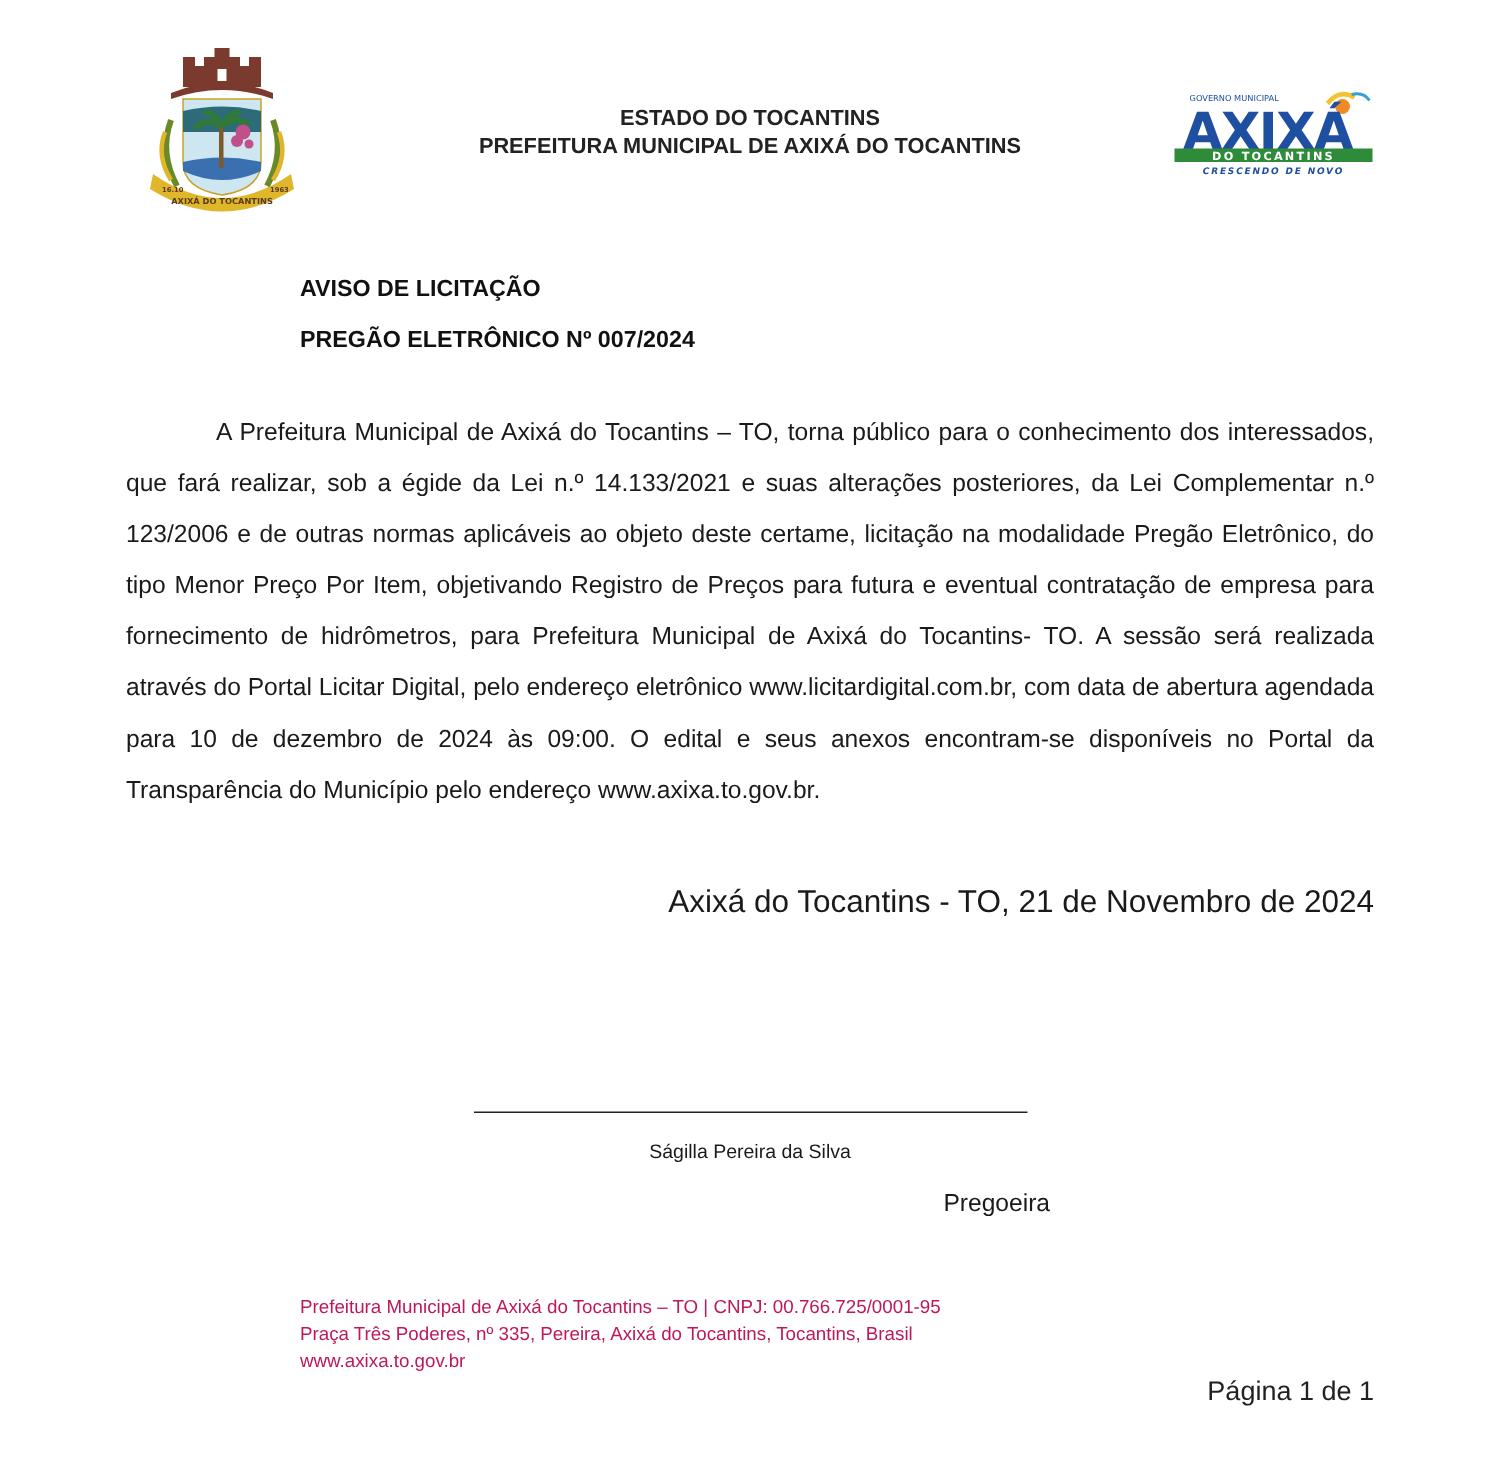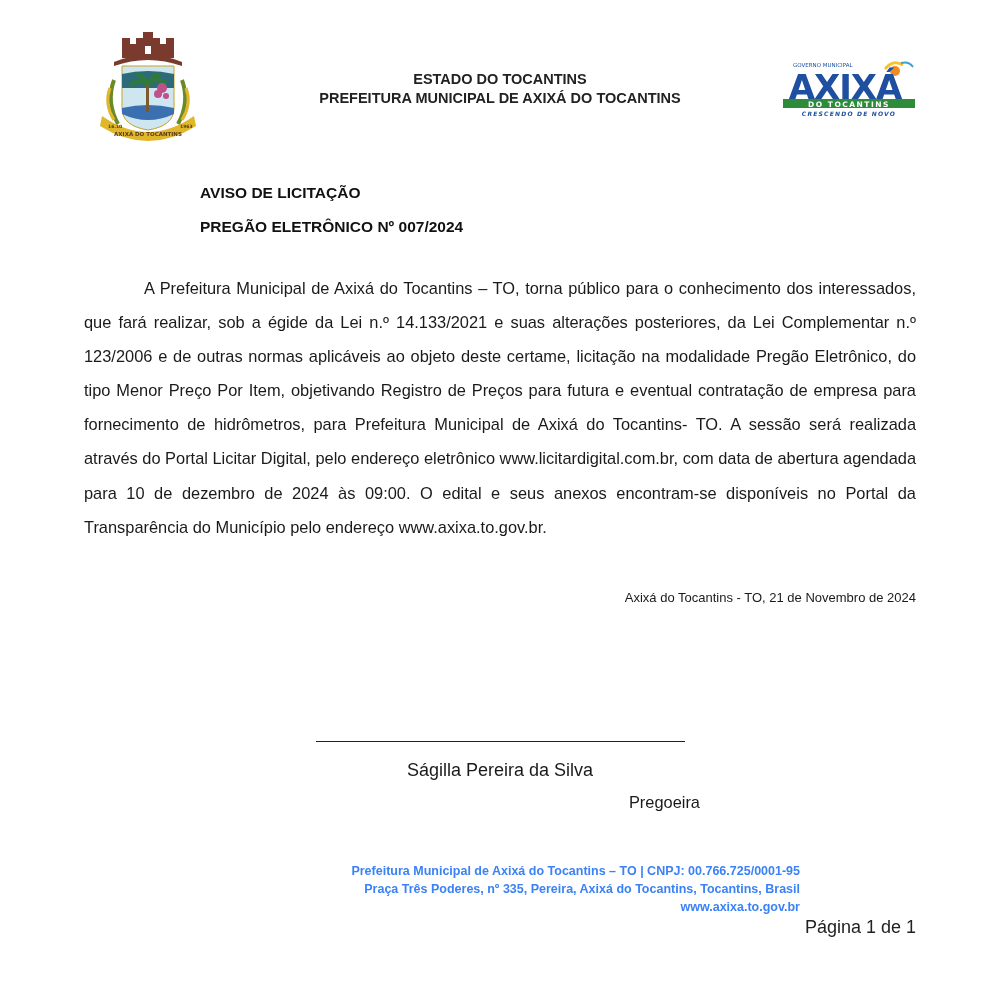--- a/index.html
+++ b/index.html
@@ -20,31 +20,31 @@
       font-weight: bold; font-size: 15.5px; color: #111;
     }
     .title1 { top: 184px; }
     .title2 { top: 218px; }
     .body-para {
       left: 84px; width: 832px; top: 271px;
       font-size: 16.4px; line-height: 34.1px; text-align: justify;
       text-indent: 60px; color: #1a1a1a;
     }
     .date-line {
-      right: 84px; top: 590px; font-size: 13px; text-align: right;
+      right: 84px; top: 590px; font-size: 21px; text-align: right;
     }
     .sig-line {
       left: 316px; top: 741px; width: 369px; height: 0;
       border-top: 1.3px solid #222;
     }
-    .sig-name { left: 300px; width: 400px; top: 760px; text-align: center; font-size: 18px; }
+    .sig-name { left: 300px; width: 400px; top: 760px; text-align: center; font-size: 13px; }
     .sig-role { left: 300px; width: 400px; top: 793px; text-align: right; font-size: 16.4px; }
     .footer {
-      left: 200px; width: 600px; top: 862px; text-align: right;
-      font-weight: bold; font-size: 12.5px; line-height: 18px; color: #3b82f6;
+      left: 200px; width: 600px; top: 862px; text-align: left;
+      font-weight: normal; font-size: 12.5px; line-height: 18px; color: #be185d;
     }
     .page-num { right: 84px; top: 917px; font-size: 18px; color: #222; }
     svg { display: block; }
   </style>
 </head>
 <body>
 
 <div class="abs crest">
   <svg width="112" height="118" viewBox="0 0 112 118">
 

